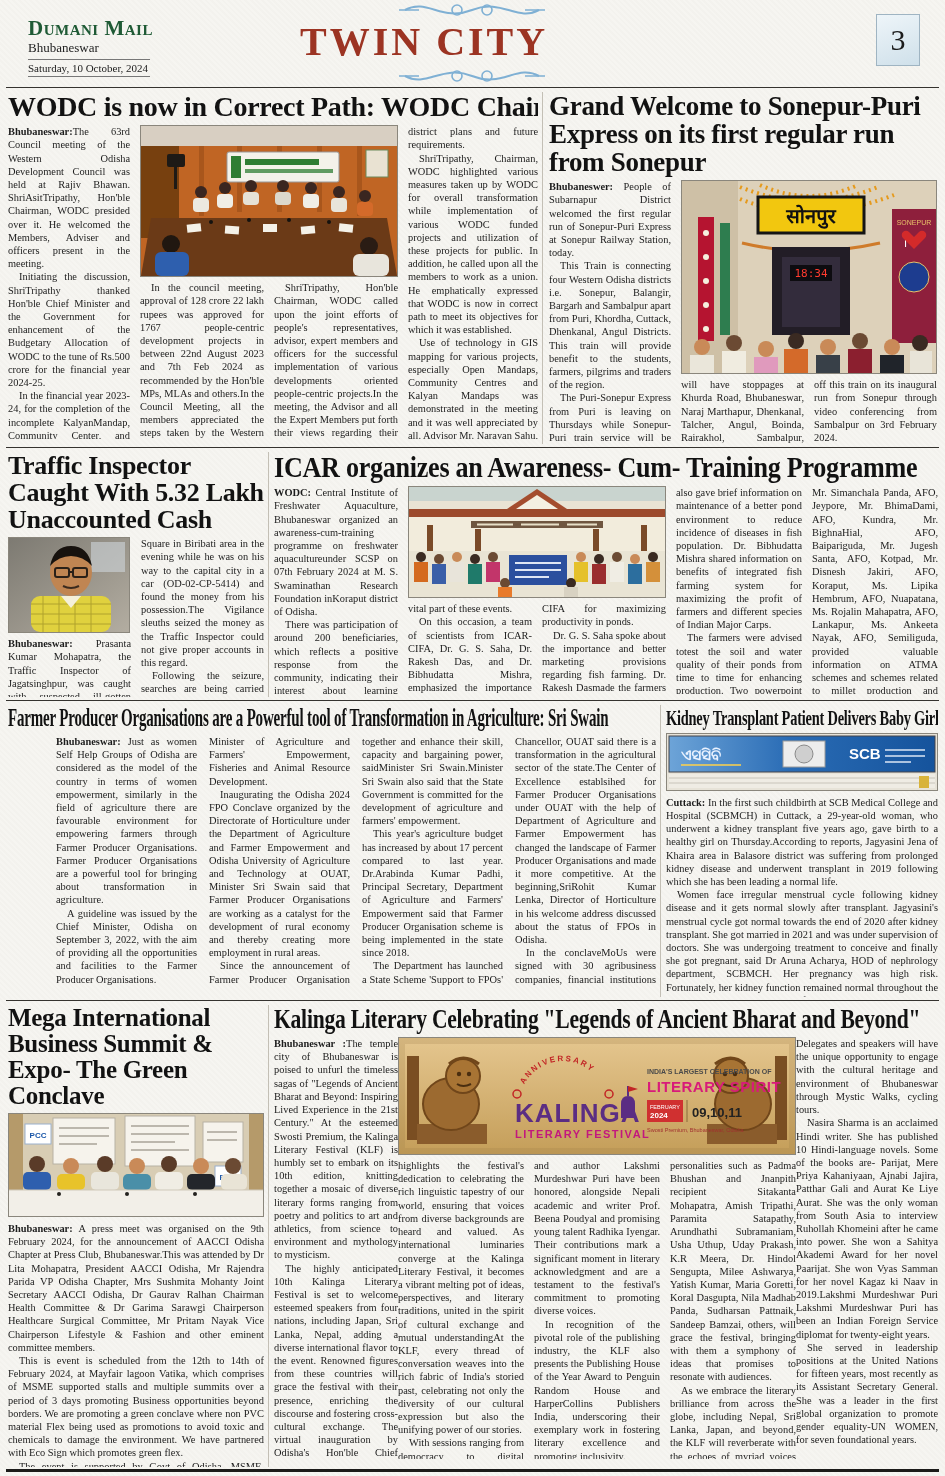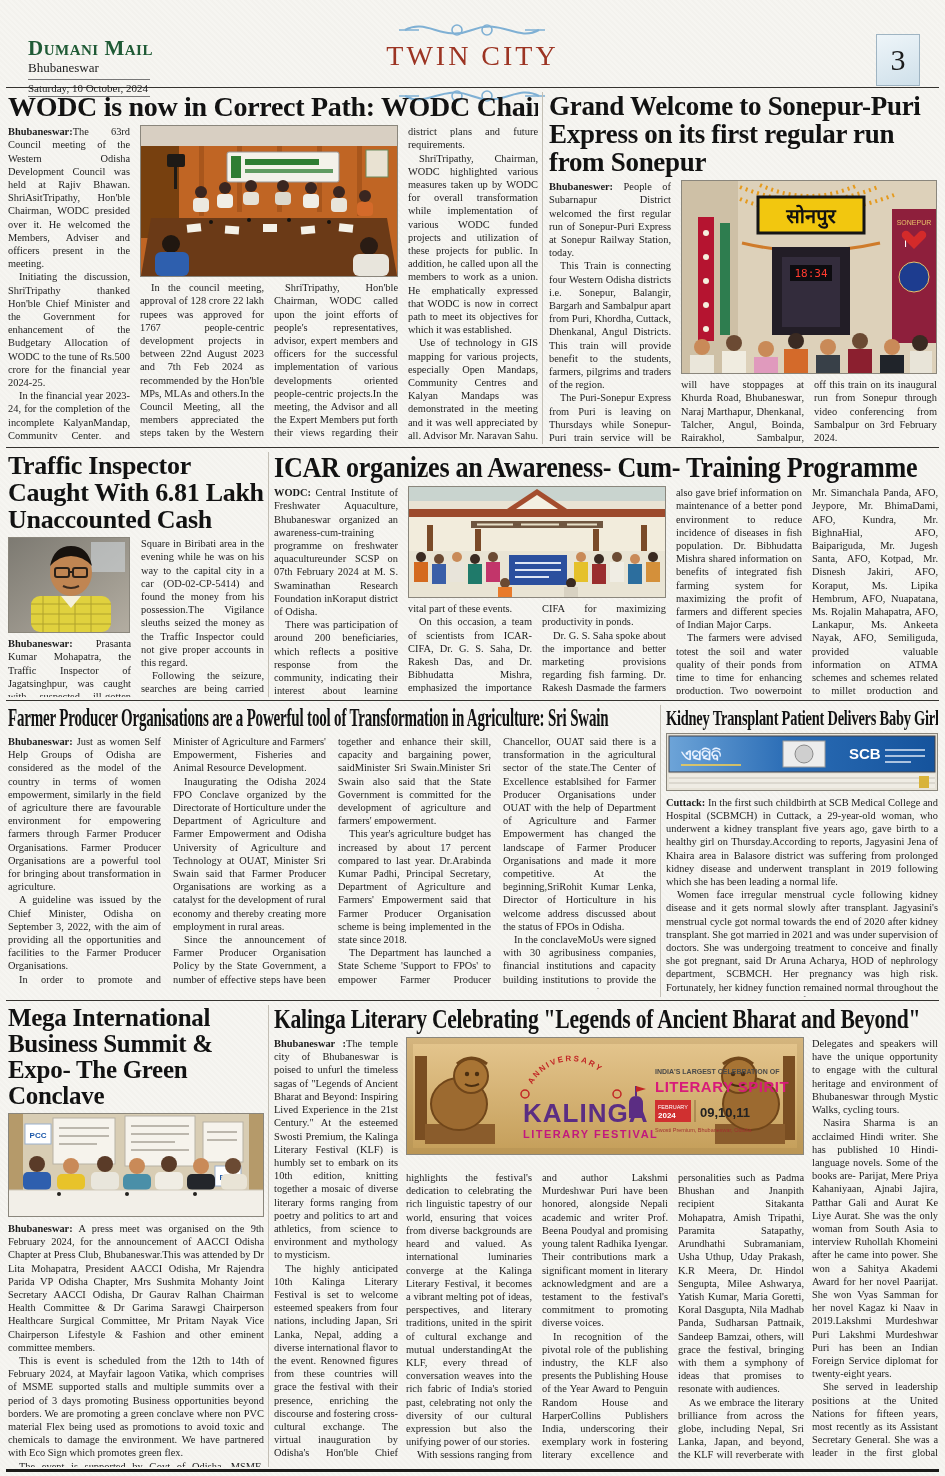--- a/index.html
+++ b/index.html
@@ -9,21 +9,21 @@
     font-family:"Liberation Serif",serif;color:#1c1c1c;overflow:hidden;}
   .abs{position:absolute;}
   .hrule{position:absolute;left:6px;right:6px;height:1px;background:#35332f;}
   .vline{position:absolute;width:1px;background:#c3bfb5;}
   .botbar{position:absolute;left:6px;right:6px;height:3px;background:#1c1b19;}
 
   
   .mast-title{font-variant:small-caps;font-weight:bold;font-size:21px;color:#1f5a35;letter-spacing:.5px;line-height:1;}
   .mast-city{font-size:13px;color:#222;margin-top:1px;}
   .mast-date{font-size:11px;color:#222;border-top:1px solid #777;border-bottom:1px solid #777;padding:2px 2px 2px 0;margin-top:3px;display:inline-block;}
-  .section-title{font-size:28px;color:#9c3423;letter-spacing:3px;font-weight:normal;line-height:1;text-align:center;}
+  .section-title{font-size:40px;color:#9c3423;letter-spacing:3px;font-weight:bold;line-height:1;text-align:left;}
   .pagenum{width:42px;height:50px;background:linear-gradient(160deg,#eef5f9,#cfe0ea);border:1px solid #9fb4c2;
     display:flex;align-items:center;justify-content:center;font-size:30px;color:#1c1c1c;}
 
   
   .hl{font-weight:bold;color:#121212;line-height:1.04;margin:0 0 4px 0;letter-spacing:-.3px;}
   .nw{white-space:nowrap;}
   .cond{transform-origin:0 50%;display:block;}
   .h-wodc{font-size:28px;}
   .h-son{font-size:27px;}
   .h-tra{font-size:26px;}
@@ -40,21 +40,21 @@
   .para.ind{text-indent:11px;}
   .dl{font-weight:bold;}
   .photo{display:block;border:1px solid #8a867c;background:#ddd;}
   .art{position:absolute;overflow:hidden;}
 </style>
 </head>
 <body>
 
 <div class="sheet">
 
-  <div class="abs" style="left:0;top:0;width:945px;height:104px;margin-top:20px;">
+  <div class="abs" style="left:0;top:0;width:945px;height:104px;">
     <svg class="abs" style="left:397px;top:2px;" width="150" height="16" viewBox="0 0 150 16">
       <path d="M8 8 C30 -4,45 20,75 8 C105 -4,120 20,142 8" stroke="#7fb0d4" stroke-width="2" fill="none"></path>
       <circle cx="60" cy="8" r="5" fill="none" stroke="#7fb0d4" stroke-width="1.6"></circle>
       <circle cx="90" cy="8" r="5" fill="none" stroke="#7fb0d4" stroke-width="1.6"></circle>
       <path d="M2 8 H22 M128 8 H148" stroke="#7fb0d4" stroke-width="1.4"></path>
     </svg>
     <div class="abs" style="left:28px;top:18px;">
       <div class="mast-title">Dumani Mail</div>
       <div class="mast-city">Bhubaneswar</div>
       <div class="mast-date">Saturday, 10 October, 2024</div>
@@ -219,21 +219,21 @@
 
           </div>
         </div>
       </div>
     </div>
   </section>
 
   <div class="hrule" style="top:447px;"></div>
 
   <section class="art" style="left:8px;top:452px;width:256px;height:245px;">
-    <h2 class="hl h-tra">Traffic Inspector Caught With 6.81 Lakh Unaccounted Cash</h2>
+    <h2 class="hl h-tra">Traffic Inspector Caught With 5.32 Lakh Unaccounted Cash</h2>
     <div class="cols" style="height:186px;">
       <div class="col" style="flex:1;">
         <svg class="photo" width="120" height="94" viewBox="0 0 120 94" style="margin-bottom:4px;">
           <defs>
               <linearGradient id="tbg" x1="0" y1="0" x2="1" y2="1">
                 <stop offset="0" stop-color="#7d7a72"></stop>
                 <stop offset="1" stop-color="#b3ada1"></stop>
               </linearGradient>
             </defs>
           <rect width="120" height="94" fill="url(#tbg)"></rect>
@@ -342,21 +342,21 @@
 
       </div>
     </div>
   </section>
 
   <div class="hrule" style="top:700px;"></div>
 
   <section class="art" style="left:8px;top:705px;width:648px;height:292px;">
     <h2 class="hl h-fpo nw cond">Farmer Producer Organisations are a Powerful tool of Transformation in Agriculture: Sri Swain</h2>
     <div class="cols" style="height:254px;gap:12px;">
-      <div class="col" style="flex:1;">
+      <div class="col" style="flex:1;margin-left:48px;">
         <p class="para"><b class="dl">Bhubaneswar:</b> <span>Just as women Self Help Groups of Odisha are considered as the model of the country in terms of women empowerment, similarly in the field of agriculture there are favourable environment for empowering farmers through Farmer Producer Organisations. Farmer Producer Organisations are a powerful tool for bringing about transformation in agriculture.</span></p>
         <p class="para ind">A guideline was issued by the Chief Minister, Odisha on September 3, 2022, with the aim of providing all the opportunities and facilities to the Farmer Producer Organisations.</p>
         <p class="para ind">In order to promote and strengthen the Farmers' Producer Organisation, during financial year 2020-23, the State Government has collectively allocated a sum of Rs. 1000 crores in various schemes. About 3 lakh farmers have benefited from this, said Sri RanendraPratap Swain,</p>
       </div>
       <div class="col" style="flex:1;">
         <p class="para">Minister of Agriculture and Farmers' Empowerment, Fisheries and Animal Resource Development.</p>
         <p class="para ind">Inaugurating the Odisha 2024 FPO Conclave organized by the Directorate of Horticulture under the Department of Agriculture and Farmer Empowerment and Odisha University of Agriculture and Technology at OUAT, Minister Sri Swain said that Farmer Producer Organisations are working as a catalyst for the development of rural economy and thereby creating more employment in rural areas.</p>
         <p class="para ind">Since the announcement of Farmer Producer Organisation Policy by the State Government, a number of effective steps have been taken by the Agriculture Department to strengthen and build the FPO movement. Since 92% of the total farmer families in the state are small and marginal farmers, the formation of Farmer Producer Organisations brings farmers</p>
       </div>
       <div class="col" style="flex:1;">
@@ -456,21 +456,21 @@
       <p class="para ind">This is event is scheduled from the 12th to 14th of February 2024, at Mayfair lagoon Vatika, which comprises of MSME supported stalls and multiple summits over a period of 3 days promoting Business opportunities beyond borders. We are promoting a green conclave where non PVC material Flex being used as promotions to avoid toxic and chemicals to damage the environment. We have partnered with Eco Sign which promotes green flex.</p>
       <p class="para ind">The event is supported by Govt of Odisha, MSME, Industry, Startup Odisha and many other organisation. 30 plus diplomats and international delegates creating business opportunities for Odisha, and other entrepreneurs in India through investor connects creating 1000 plus opportunities, 450 plus enterprises, and 30 plus plenary session.</p>
 
     </div>
   </section>
 
   <div class="vline" style="left:268px;top:1005px;height:462px;"></div>
 
   <section class="art" style="left:274px;top:1005px;width:664px;height:462px;">
     <h2 class="hl h-klf nw cond">Kalinga Literary Celebrating "Legends of Ancient Bharat and Beyond"</h2>
-    <div class="cols" style="height:424px;gap:8px;">
+    <div class="cols" style="height:424px;gap:0;">
       <div class="col" style="flex:0 0 124px;">
         <p class="para"><b class="dl">Bhubaneswar :</b><span>The temple city of Bhubaneswar is poised to unfurl the timeless sagas of "Legends of Ancient Bharat and Beyond: Inspiring Lived Experience in the 21st Century." At the esteemed Swosti Premium, the Kalinga Literary Festival (KLF) is humbly set to embark on its 10th edition, knitting together a mosaic of diverse literary forms ranging from poetry and politics to art and athletics, from science to environment and mythology to mysticism.</span></p>
         <p class="para ind">The highly anticipated 10th Kalinga Literary Festival is set to welcome esteemed speakers from four nations, including Japan, Sri Lanka, Nepal, adding a diverse international flavor to the event. Renowned figures from these countries will grace the festival with their presence, enriching the discourse and fostering cross-cultural exchange. The virtual inauguration by Odisha's Hon'ble Chief Minister, Shri Naveen Patnaik, underscores the festival's commitment to inclusivity and accessibility, allowing participants worldwide to join in the festivities. Moreover, the festival's multilingual nature serves as a testament to its global reach, with languages representing a multitude of nations echoing throughout the event. This emphasis on language representation across borders</p>
       </div>
       <div style="flex:0 0 398px;overflow:hidden;">
         <svg class="photo" width="396" height="116" viewBox="0 0 396 116">
           <defs>
             <linearGradient id="parch" x1="0" y1="0" x2="0" y2="1">
                 <stop offset="0" stop-color="#e3c48c"></stop>
                 <stop offset="1" stop-color="#c6a05c"></stop>
@@ -512,21 +512,21 @@
           <text x="116" y="100" font-size="11" font-weight="bold" fill="#c2187e" letter-spacing="1.5" font-family="'Liberation Sans',sans-serif">LITERARY FESTIVAL</text>
           <text x="248" y="36" font-size="7" font-weight="bold" fill="#4a4a4a" font-family="'Liberation Sans',sans-serif">INDIA'S LARGEST CELEBRATION OF</text>
           <text x="248" y="54" font-size="15" font-weight="bold" fill="#d81b7a" letter-spacing=".5" font-family="'Liberation Sans',sans-serif">LITERARY SPIRIT</text>
           <rect x="248" y="62" width="36" height="22" fill="#d03030"></rect>
           <text x="251" y="71" font-size="5.5" fill="#ffffff" font-family="'Liberation Sans',sans-serif">FEBRUARY</text>
           <text x="251" y="80" font-size="8" font-weight="bold" fill="#ffffff" font-family="'Liberation Sans',sans-serif">2024</text>
           <path d="M288 62 V84" stroke="#8a6a3a" stroke-width="1"></path>
           <text x="293" y="79" font-size="13" font-weight="bold" fill="#222" font-family="'Liberation Sans',sans-serif">09,10,11</text>
           <text x="248" y="94" font-size="5.5" fill="#a03030" font-family="'Liberation Sans',sans-serif">Swosti Premium, Bhubaneswar, Odisha</text>
         </svg>
-        <div class="cols" style="height:300px;margin-top:16px;gap:10px;">
+        <div class="cols" style="height:300px;margin-top:4px;gap:10px;">
           <div class="col" style="flex:1;">
             <p class="para">highlights the festival's dedication to celebrating the rich linguistic tapestry of our world, ensuring that voices from diverse backgrounds are heard and valued. As international luminaries converge at the Kalinga Literary Festival, it becomes a vibrant melting pot of ideas, perspectives, and literary traditions, united in the spirit of cultural exchange and mutual understandingAt the KLF, every thread of conversation weaves into the rich fabric of India's storied past, celebrating not only the diversity of our cultural expression but also the unifying power of our stories.</p>
             <p class="para ind">With sessions ranging from democracy to digital revolutions, and from cultural nationalism to climate justice, the festival promises to be a kaleidoscope of thought-provoking dialogue.The pinnacle of this literary celebration is the recognition bestowed upon four exceptional women writers with the prestigious Kalinga Literary Awards for the year 2024. Renowned Hindi Novelist Nasira Sharma and distinguished diplomat</p>
           </div>
           <div class="col" style="flex:1;">
             <p class="para">and author Lakshmi Murdeshwar Puri have been honored, alongside Nepali academic and writer Prof. Beena Poudyal and promising young talent Radhika Iyengar. Their contributions mark a significant moment in literary acknowledgment and are a testament to the festival's commitment to promoting diverse voices.</p>
             <p class="para ind">In recognition of the pivotal role of the publishing industry, the KLF also presents the Publishing House of the Year Award to Penguin Random House and HarperCollins Publishers India, underscoring their exemplary work in fostering literary excellence and promoting inclusivity.</p>
 
           </div>
           <div class="col" style="flex:1;">

